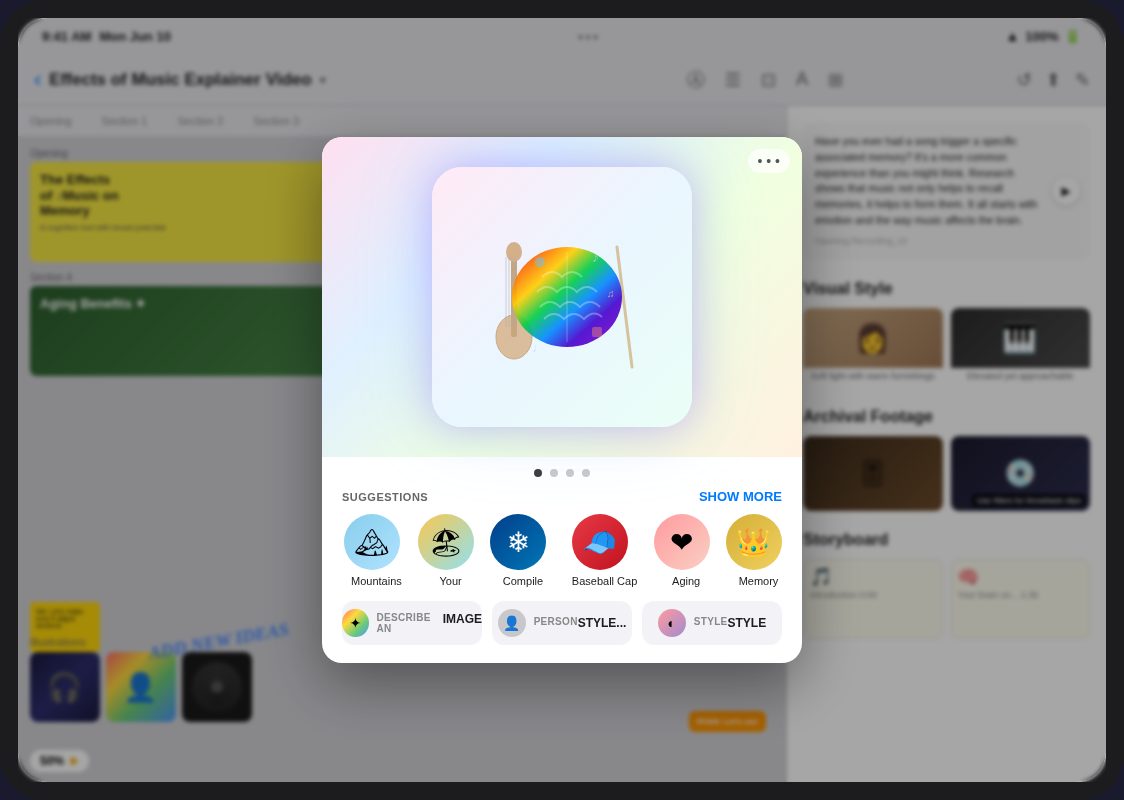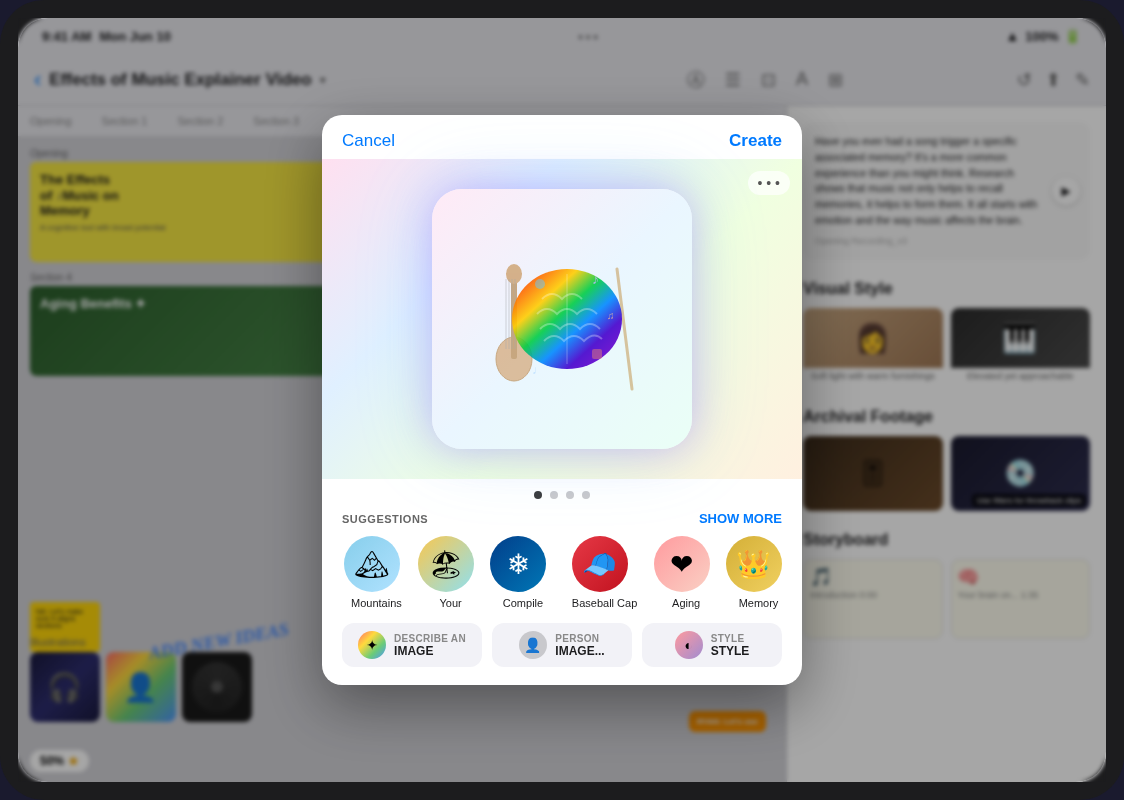--- a/index.html
+++ b/index.html
@@ -517,21 +517,20 @@
       background: #f2f2f7;
       border-radius: 12px;
       display: flex;
       align-items: center;
       justify-content: center;
       gap: 8px;
       cursor: pointer;
     }
     .action-btn-text {
       display: flex;
-      flex-direction: column;
       align-items: flex-start;
     }
     .action-btn-label {
       font-size: 10px;
       color: #888;
       font-weight: 600;
       letter-spacing: 0.3px;
     }
     .action-btn-value {
       font-size: 12px;
@@ -739,24 +738,20 @@
             </div>
           </div>
         </div>
 
       </div>
     </div>
 
     <div class="modal-overlay">
       <div class="modal">
 
-        <div class="modal-header">
-          <span class="modal-cancel">Cancel</span>
-          <span class="modal-create">Create</span>
-        </div>
 
         <div class="modal-image-area">
           <div class="modal-more-btn">• • •</div>
 
           <div class="brain-container">
             <div class="brain-bg"></div>
 
             <svg class="brain-svg" width="200" height="200" viewBox="0 0 200 200">
 
               <g opacity="0.7">
@@ -858,21 +853,21 @@
             <div style="width:28px;height:28px;border-radius:50%;background:linear-gradient(135deg,#ff6b6b,#ffd93d,#6bcb77,#4d96ff);display:flex;align-items:center;justify-content:center;font-size:14px;">✦</div>
             <div class="action-btn-text">
               <span class="action-btn-label">DESCRIBE AN</span>
               <span class="action-btn-value">IMAGE</span>
             </div>
           </div>
           <div class="action-btn">
             <div style="width:28px;height:28px;border-radius:50%;background:#c8c8cc;display:flex;align-items:center;justify-content:center;font-size:14px;">👤</div>
             <div class="action-btn-text">
               <span class="action-btn-label">PERSON</span>
-              <span class="action-btn-value">IMAGE...</span>
+              <span class="action-btn-value">STYLE...</span>
             </div>
           </div>
           <div class="action-btn">
             <div style="width:28px;height:28px;border-radius:50%;background:linear-gradient(135deg,#ff9a9e,#a18cd1);display:flex;align-items:center;justify-content:center;font-size:14px;">◐</div>
             <div class="action-btn-text">
               <span class="action-btn-label">STYLE</span>
               <span class="action-btn-value">STYLE</span>
             </div>
           </div>
         </div>

